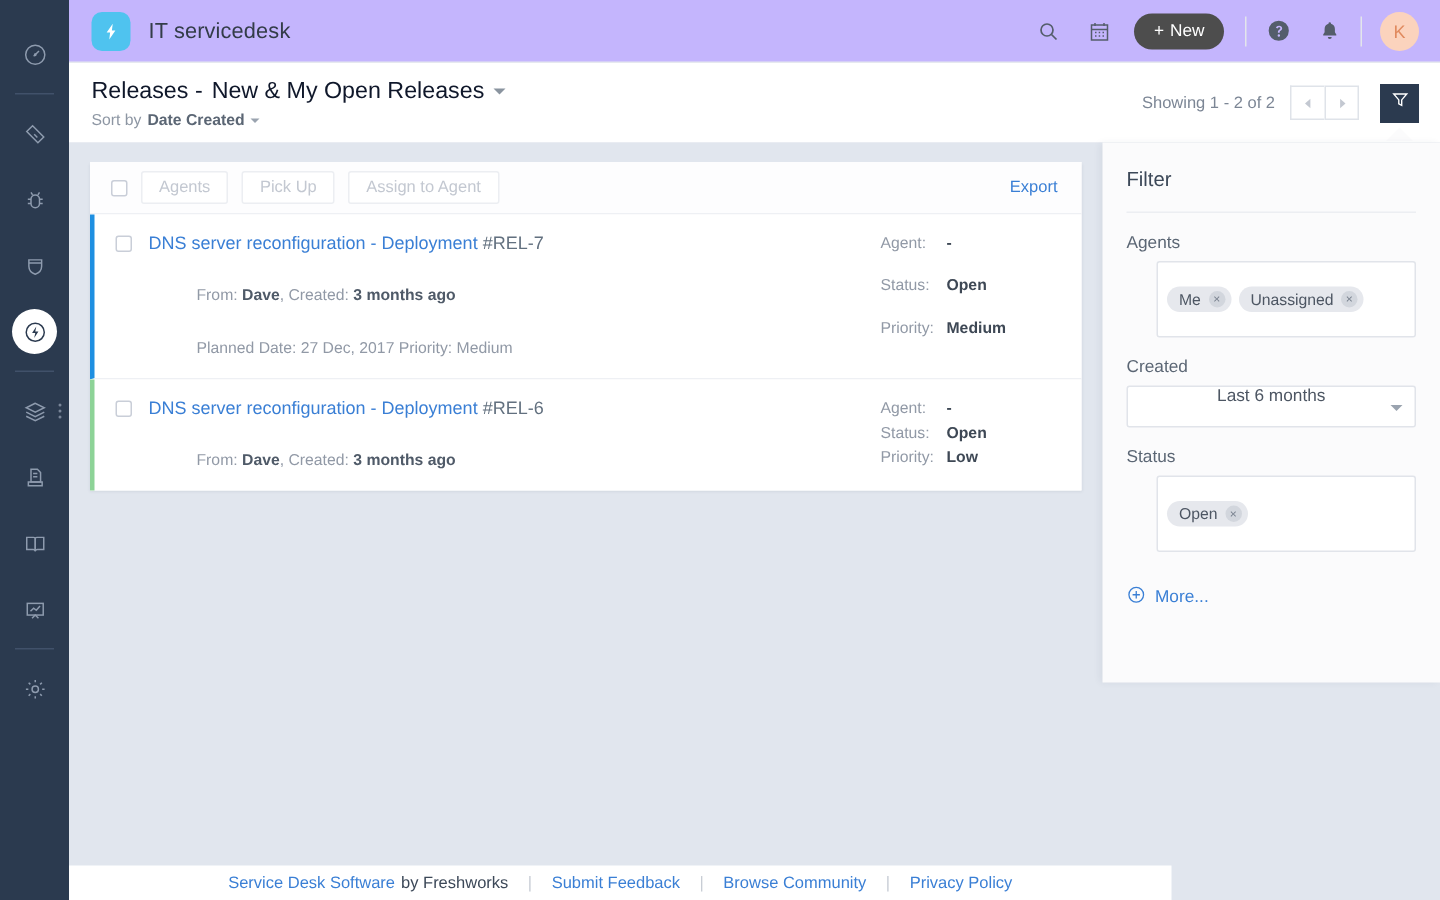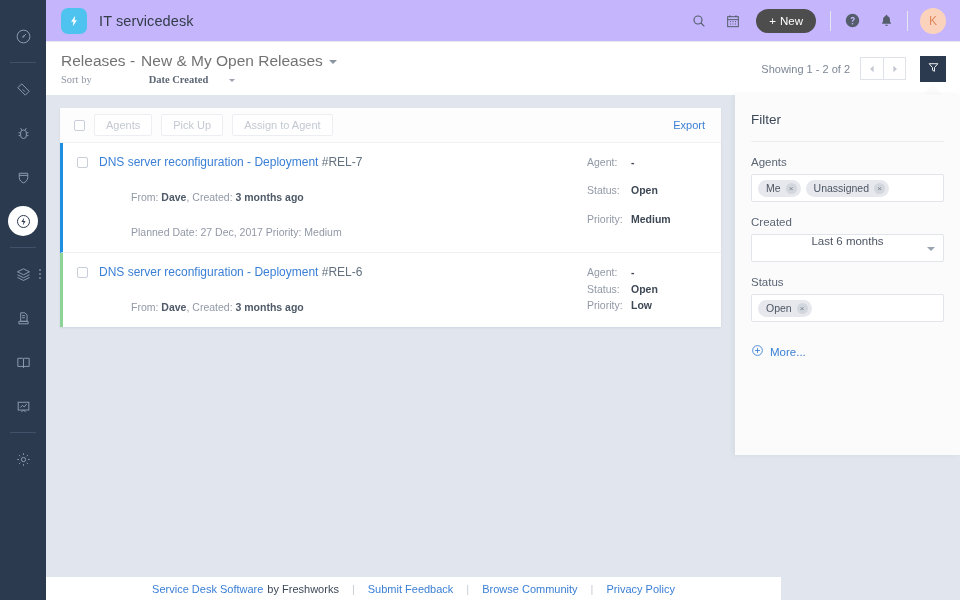--- a/index.html
+++ b/index.html
@@ -89,36 +89,36 @@
 
   
   #page-header {
     position: absolute; left: 46px; top: 42px;
     width: 914px; height: 53px;
     background: #ffffff;
     display: flex; align-items: center;
     padding: 0 14px 0 15px;
   }
   #page-title {
-    font-size: 15.5px; color: #737373; font-weight: normal;
+    font-size: 15.5px; color: #0f172a; font-weight: normal;
     display: flex; align-items: baseline; gap: 6px;
   }
   .caret-down {
     width: 0; height: 0;
     border-left: 4.5px solid transparent;
     border-right: 4.5px solid transparent;
     border-top: 4.5px solid #8a949f;
     display: inline-block;
     position: relative; top: -2px;
   }
   #sort-row {
     font-size: 10.5px; color: #8d96a3; margin-top: 4px;
-    display: flex; align-items: baseline; gap: 21px; font-family: Liberation Serif, serif;
-  }
-  #sort-row b { color: #5b6personal; color: #5b6674; font-weight: bold; margin-left: 36px; }
+    display: flex; align-items: baseline; gap: 4px;
+  }
+  #sort-row b { color: #5b6personal; color: #5b6674; font-weight: bold; }
   .caret-sm {
     width: 0; height: 0;
     border-left: 3.5px solid transparent;
     border-right: 3.5px solid transparent;
     border-top: 3.5px solid #9aa3af;
     display: inline-block; position: relative; top: -1px;
   }
   #header-right {
     margin-left: auto; display: flex; align-items: center; gap: 10px;
   }
@@ -213,21 +213,21 @@
   #filter-heading {
     font-size: 13.5px; color: #3c4858;
     padding: 17px 0 14px 0;
     border-bottom: 1px solid #eceef2;
   }
   .filter-group { margin-top: 14px; }
   .filter-label { font-size: 11.5px; color: #5b6674; margin-bottom: 6px; }
   .filter-box {
     border: 1px solid #e1e4ea; background: #fff; border-radius: 2px;
     min-height: 28px; display: flex; align-items: center;
-    flex-wrap: wrap; gap: 5px; padding: 4px 6px; cursor: text;
+    flex-wrap: wrap; gap: 5px; padding: 16px 6px; cursor: text; margin-left: 20px;
   }
   .tag {
     background: #e6e8ed; border-radius: 9px;
     height: 17px; display: inline-flex; align-items: center;
     padding: 0 4px 0 8px; font-size: 10.5px; color: #4d5663;
   }
   .tag-x {
     width: 11px; height: 11px; border-radius: 50%;
     background: #d2d6dd; color: #767f8c;
     font-size: 8px; line-height: 11px; text-align: center;

